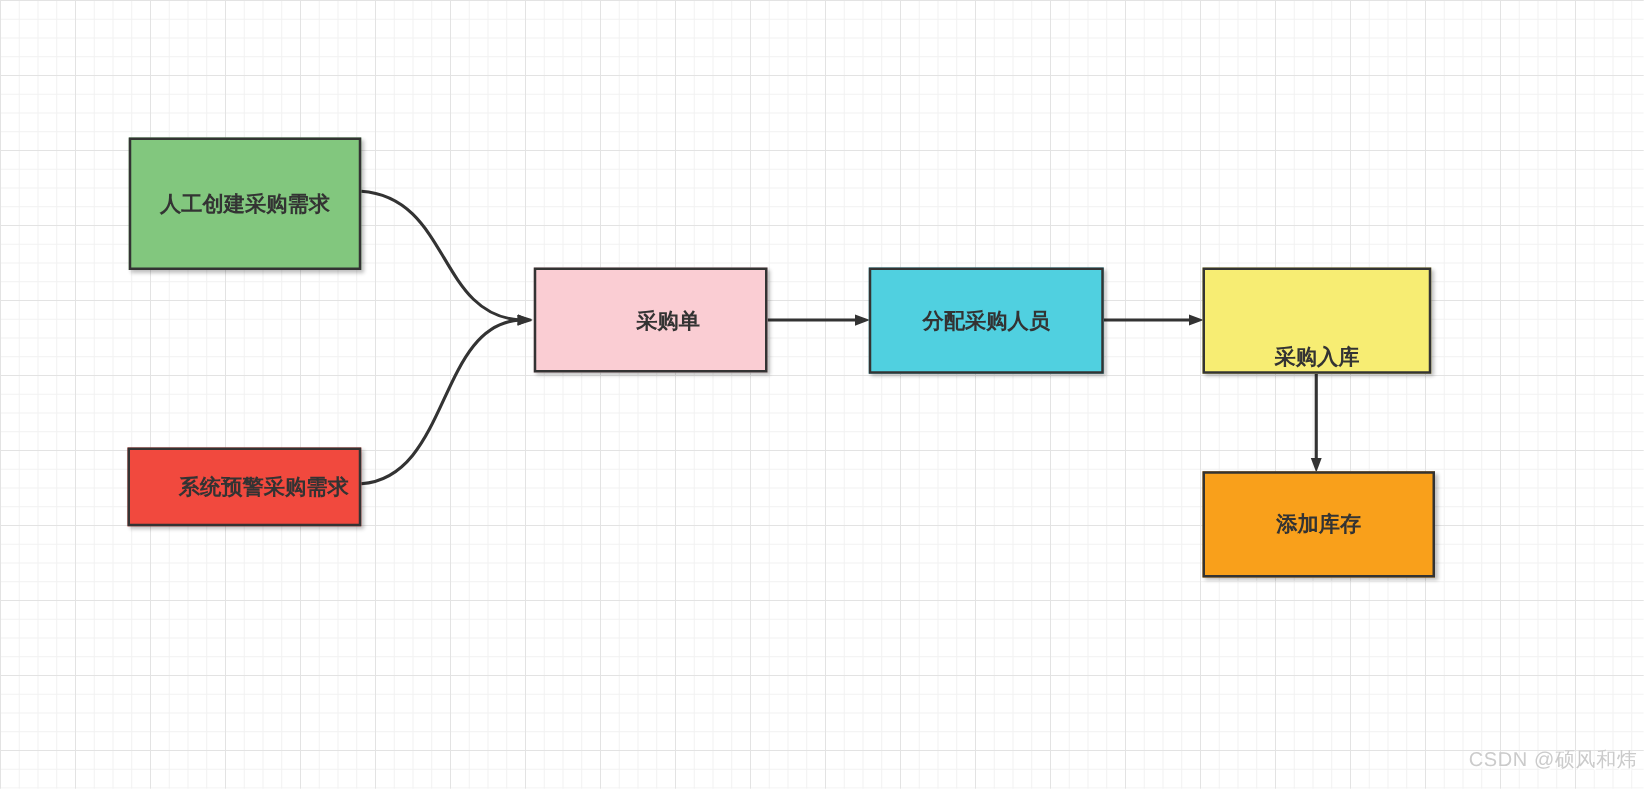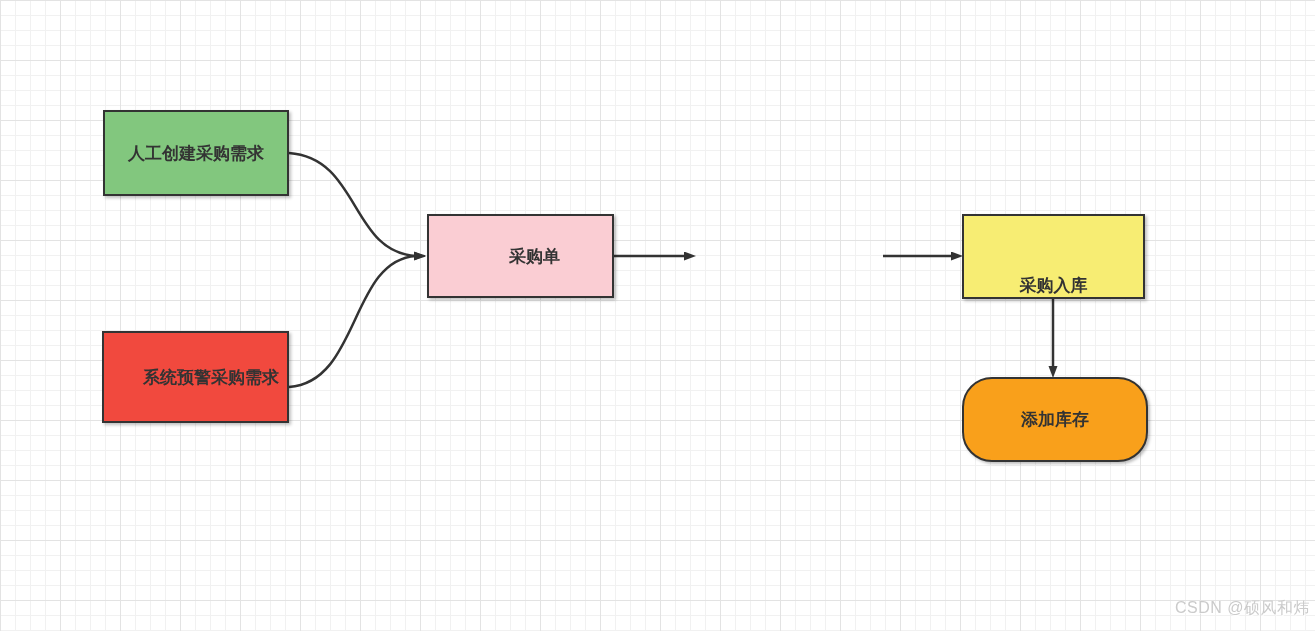--- a/index.html
+++ b/index.html
@@ -61,28 +61,31 @@
         <polygon points="0,0 12,4.5 0,9" fill="#333333"></polygon>
       </marker>
     </defs>
   <path d="M 289 153 C 360 158 350 252 416 256" fill="none" stroke="#333333" stroke-width="2.5" marker-end="url(#arrowhead)"></path>
       <path d="M 289 387 C 360 382 350 260 416 256" fill="none" stroke="#333333" stroke-width="2.5" marker-end="url(#arrowhead)"></path>
       <path d="M 614 256 L 686 256" fill="none" stroke="#333333" stroke-width="2.5" marker-end="url(#arrowhead)"></path>
       <path d="M 883 256 L 953 256" fill="none" stroke="#333333" stroke-width="2.5" marker-end="url(#arrowhead)"></path>
       <path d="M 1053 299 L 1053 368" fill="none" stroke="#333333" stroke-width="2.5" marker-end="url(#arrowhead)"></path>
     </svg>
   <div class="watermark" style="color: rgb(203, 203, 203); margin-top: 44px;">CSDN @硕风和炜</div>
-<div class="flow-node" style="left: 103px; top: 110px; width: 186px; height: 86px; background: rgb(130, 199, 126); border-color: rgb(51, 51, 51); color: rgb(51, 51, 51); align-items: center;">
+<div class="flow-node" style="left: 103px; top: 110px; width: 186px; height: 106px; background: rgb(130, 199, 126); border-color: rgb(51, 51, 51); color: rgb(51, 51, 51); align-items: center;">
       <span>人工创建采购需求</span>
     </div>
-    <div class="flow-node" style="left: 102px; top: 331px; width: 187px; height: 92px; background: rgb(241, 73, 62); border-color: rgb(51, 51, 51); color: rgb(51, 51, 51); padding-left: 31px;">
+    <div class="flow-node" style="left: 102px; top: 358px; width: 187px; height: 63px; background: rgb(241, 73, 62); border-color: rgb(51, 51, 51); color: rgb(51, 51, 51); padding-left: 31px;">
       <span>系统预警采购需求</span>
     </div>
     <div class="flow-node" style="left: 427px; top: 214px; width: 187px; height: 84px; background: rgb(250, 205, 211); border-color: rgb(51, 51, 51); color: rgb(51, 51, 51); padding-left: 28px;">
       <span>采购单</span>
     </div>
+    <div class="flow-node" style="left: 695px; top: 214px; width: 188px; height: 85px; background: rgb(80, 208, 224); border-color: rgb(51, 51, 51); color: rgb(51, 51, 51);">
+      <span>分配采购人员</span>
+    </div>
     <div class="flow-node" style="left: 962px; top: 214px; width: 183px; height: 85px; background: rgb(247, 237, 115); border-color: rgb(51, 51, 51); color: rgb(51, 51, 51); align-items: flex-end;">
       <span>采购入库</span>
     </div>
-    <div class="flow-node" style="left: 962px; top: 377px; width: 186px; height: 85px; background: rgb(249, 160, 27); border-color: rgb(51, 51, 51); color: rgb(51, 51, 51); border-radius: 30px;">
+    <div class="flow-node" style="left: 962px; top: 377px; width: 186px; height: 85px; background: rgb(249, 160, 27); border-color: rgb(51, 51, 51); color: rgb(51, 51, 51);">
       <span>添加库存</span>
     </div>
   </div>
 
 </body></html>

